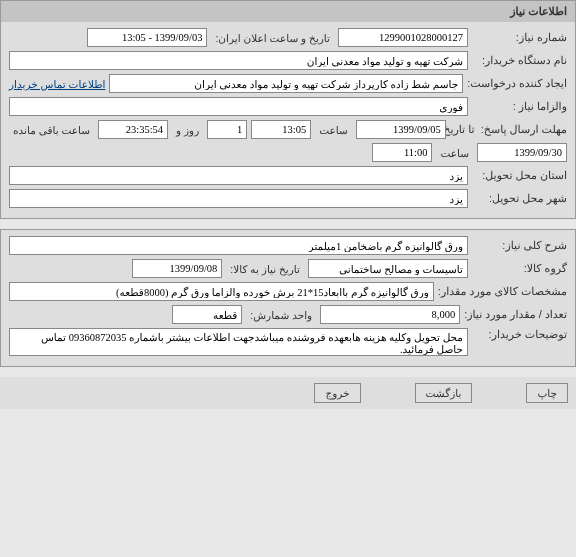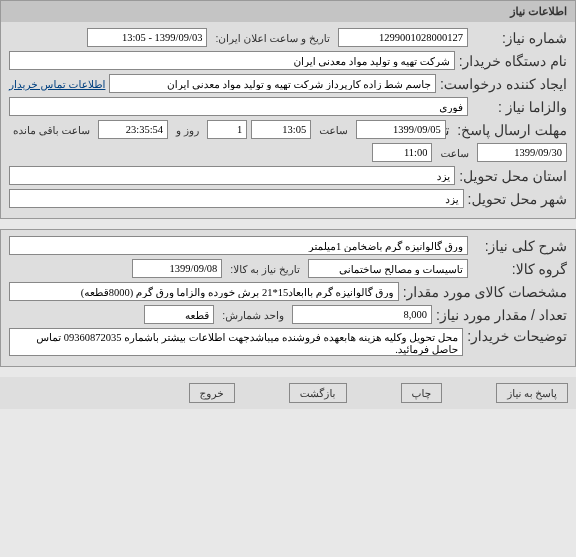--- a/index.html
+++ b/index.html
@@ -27,21 +27,21 @@
   background: #dedede;
 }
 .row {
   display: flex;
   align-items: center;
   margin-bottom: 4px;
   gap: 4px;
 }
 .label {
   color: #333;
-  font-size: 14px;
+  font-size: 11px;
   text-align: right;
   white-space: nowrap;
   min-width: 95px;
 }
 .label-sm {
   color: #333;
   font-size: 10.5px;
   white-space: nowrap;
   padding: 0 4px;
 }
@@ -179,17 +179,16 @@
 
     <div class="row" style="align-items:flex-start">
       <span class="label">توضیحات خریدار:</span>
       <textarea class="field flex1" rows="2" readonly="" style="">محل تحویل وکلیه هزینه هابعهده فروشنده میباشدجهت اطلاعات بیشتر باشماره 09360872035 تماس حاصل فرمائید.</textarea>
     </div>
 
   </div>
 </div>
 
 <div class="btn-row">
-  <button class="btn">پاسخ به نیاز</button>
   <button class="btn">چاپ</button>
   <button class="btn">بازگشت</button>
   <button class="btn">خروج</button>
 </div>
 
 </body></html>

